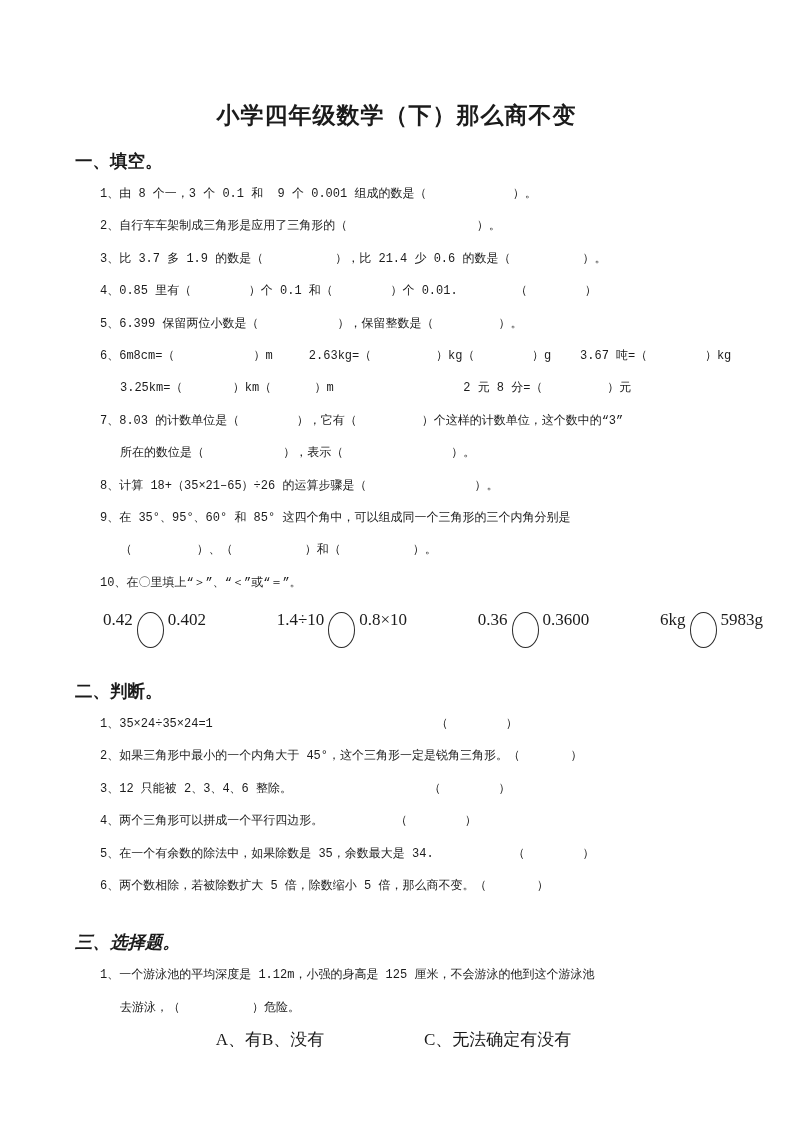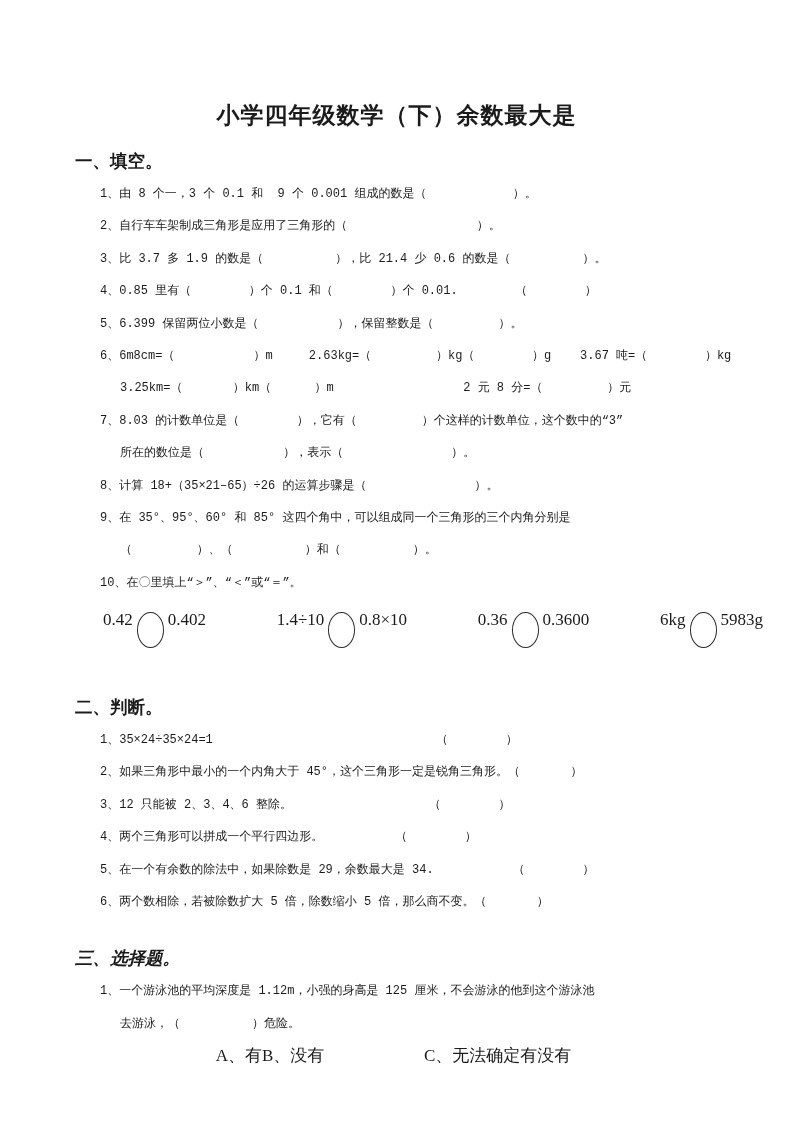--- a/index.html
+++ b/index.html
@@ -26,21 +26,21 @@
   .section { margin: 0; }
   .section-heading {
     font-family: "Liberation Sans", "DejaVu Sans", sans-serif;
     font-size: 17.5px;
     font-weight: bold;
     height: 33px;
     line-height: 33px;
     margin-top: 13px;
     white-space: pre;
   }
-  .sec-judge .section-heading { margin-top: 42px; }
+  .sec-judge .section-heading { margin-top: 26px; }
   .sec-choice .section-heading { margin-top: 24px; font-style: italic; }
   .line {
     font-size: 12px;
     height: 32.4px;
     line-height: 32.4px;
     padding-left: 25px;
     white-space: pre;
     font-family: Liberation Mono, monospace;
   }
   .line.indent { padding-left: 45px; }
@@ -73,21 +73,21 @@
     line-height: 32.4px;
   }
   .option { white-space: pre; }
   .option-a { width: 142px; text-align: right; }
   .option-b { width: 162px; }
 </style>
 </head>
 <body>
 
 <div class="page">
-  <h1 class="title">小学四年级数学（下）余数最大是</h1>
+  <h1 class="title">小学四年级数学（下）那么商不变</h1>
 
   <div class="content">
 
     <div class="section sec-fill">
       <div class="section-heading">一、填空。</div>
       <div class="line">1、由 8 个一，3 个 0.1 和  9 个 0.001 组成的数是（            ）。</div>
       <div class="line">2、自行车车架制成三角形是应用了三角形的（                  ）。</div>
       <div class="line">3、比 3.7 多 1.9 的数是（          ），比 21.4 少 0.6 的数是（          ）。</div>
       <div class="line">4、0.85 里有（        ）个 0.1 和（        ）个 0.01.        （        ）</div>
       <div class="line">5、6.399 保留两位小数是（           ），保留整数是（         ）。</div>
@@ -123,21 +123,21 @@
         </div>
       </div>
     </div>
 
     <div class="section sec-judge">
       <div class="section-heading">二、判断。</div>
       <div class="line">1、35×24÷35×24=1                               （        ）</div>
       <div class="line">2、如果三角形中最小的一个内角大于 45°，这个三角形一定是锐角三角形。（       ）</div>
       <div class="line">3、12 只能被 2、3、4、6 整除。                   （        ）</div>
       <div class="line">4、两个三角形可以拼成一个平行四边形。          （        ）</div>
-      <div class="line">5、在一个有余数的除法中，如果除数是 29，余数最大是 34.           （        ）</div>
+      <div class="line">5、在一个有余数的除法中，如果除数是 35，余数最大是 34.           （        ）</div>
       <div class="line">6、两个数相除，若被除数扩大 5 倍，除数缩小 5 倍，那么商不变。（       ）</div>
     </div>
 
     <div class="section sec-choice">
       <div class="section-heading">三、选择题。</div>
       <div class="line">1、一个游泳池的平均深度是 1.12m，小强的身高是 125 厘米，不会游泳的他到这个游泳池</div>
       <div class="line indent">去游泳，（          ）危险。</div>
       <div class="options-row">
         <span class="option option-a">A、有</span>
         <span class="option option-b">B、没有</span>

